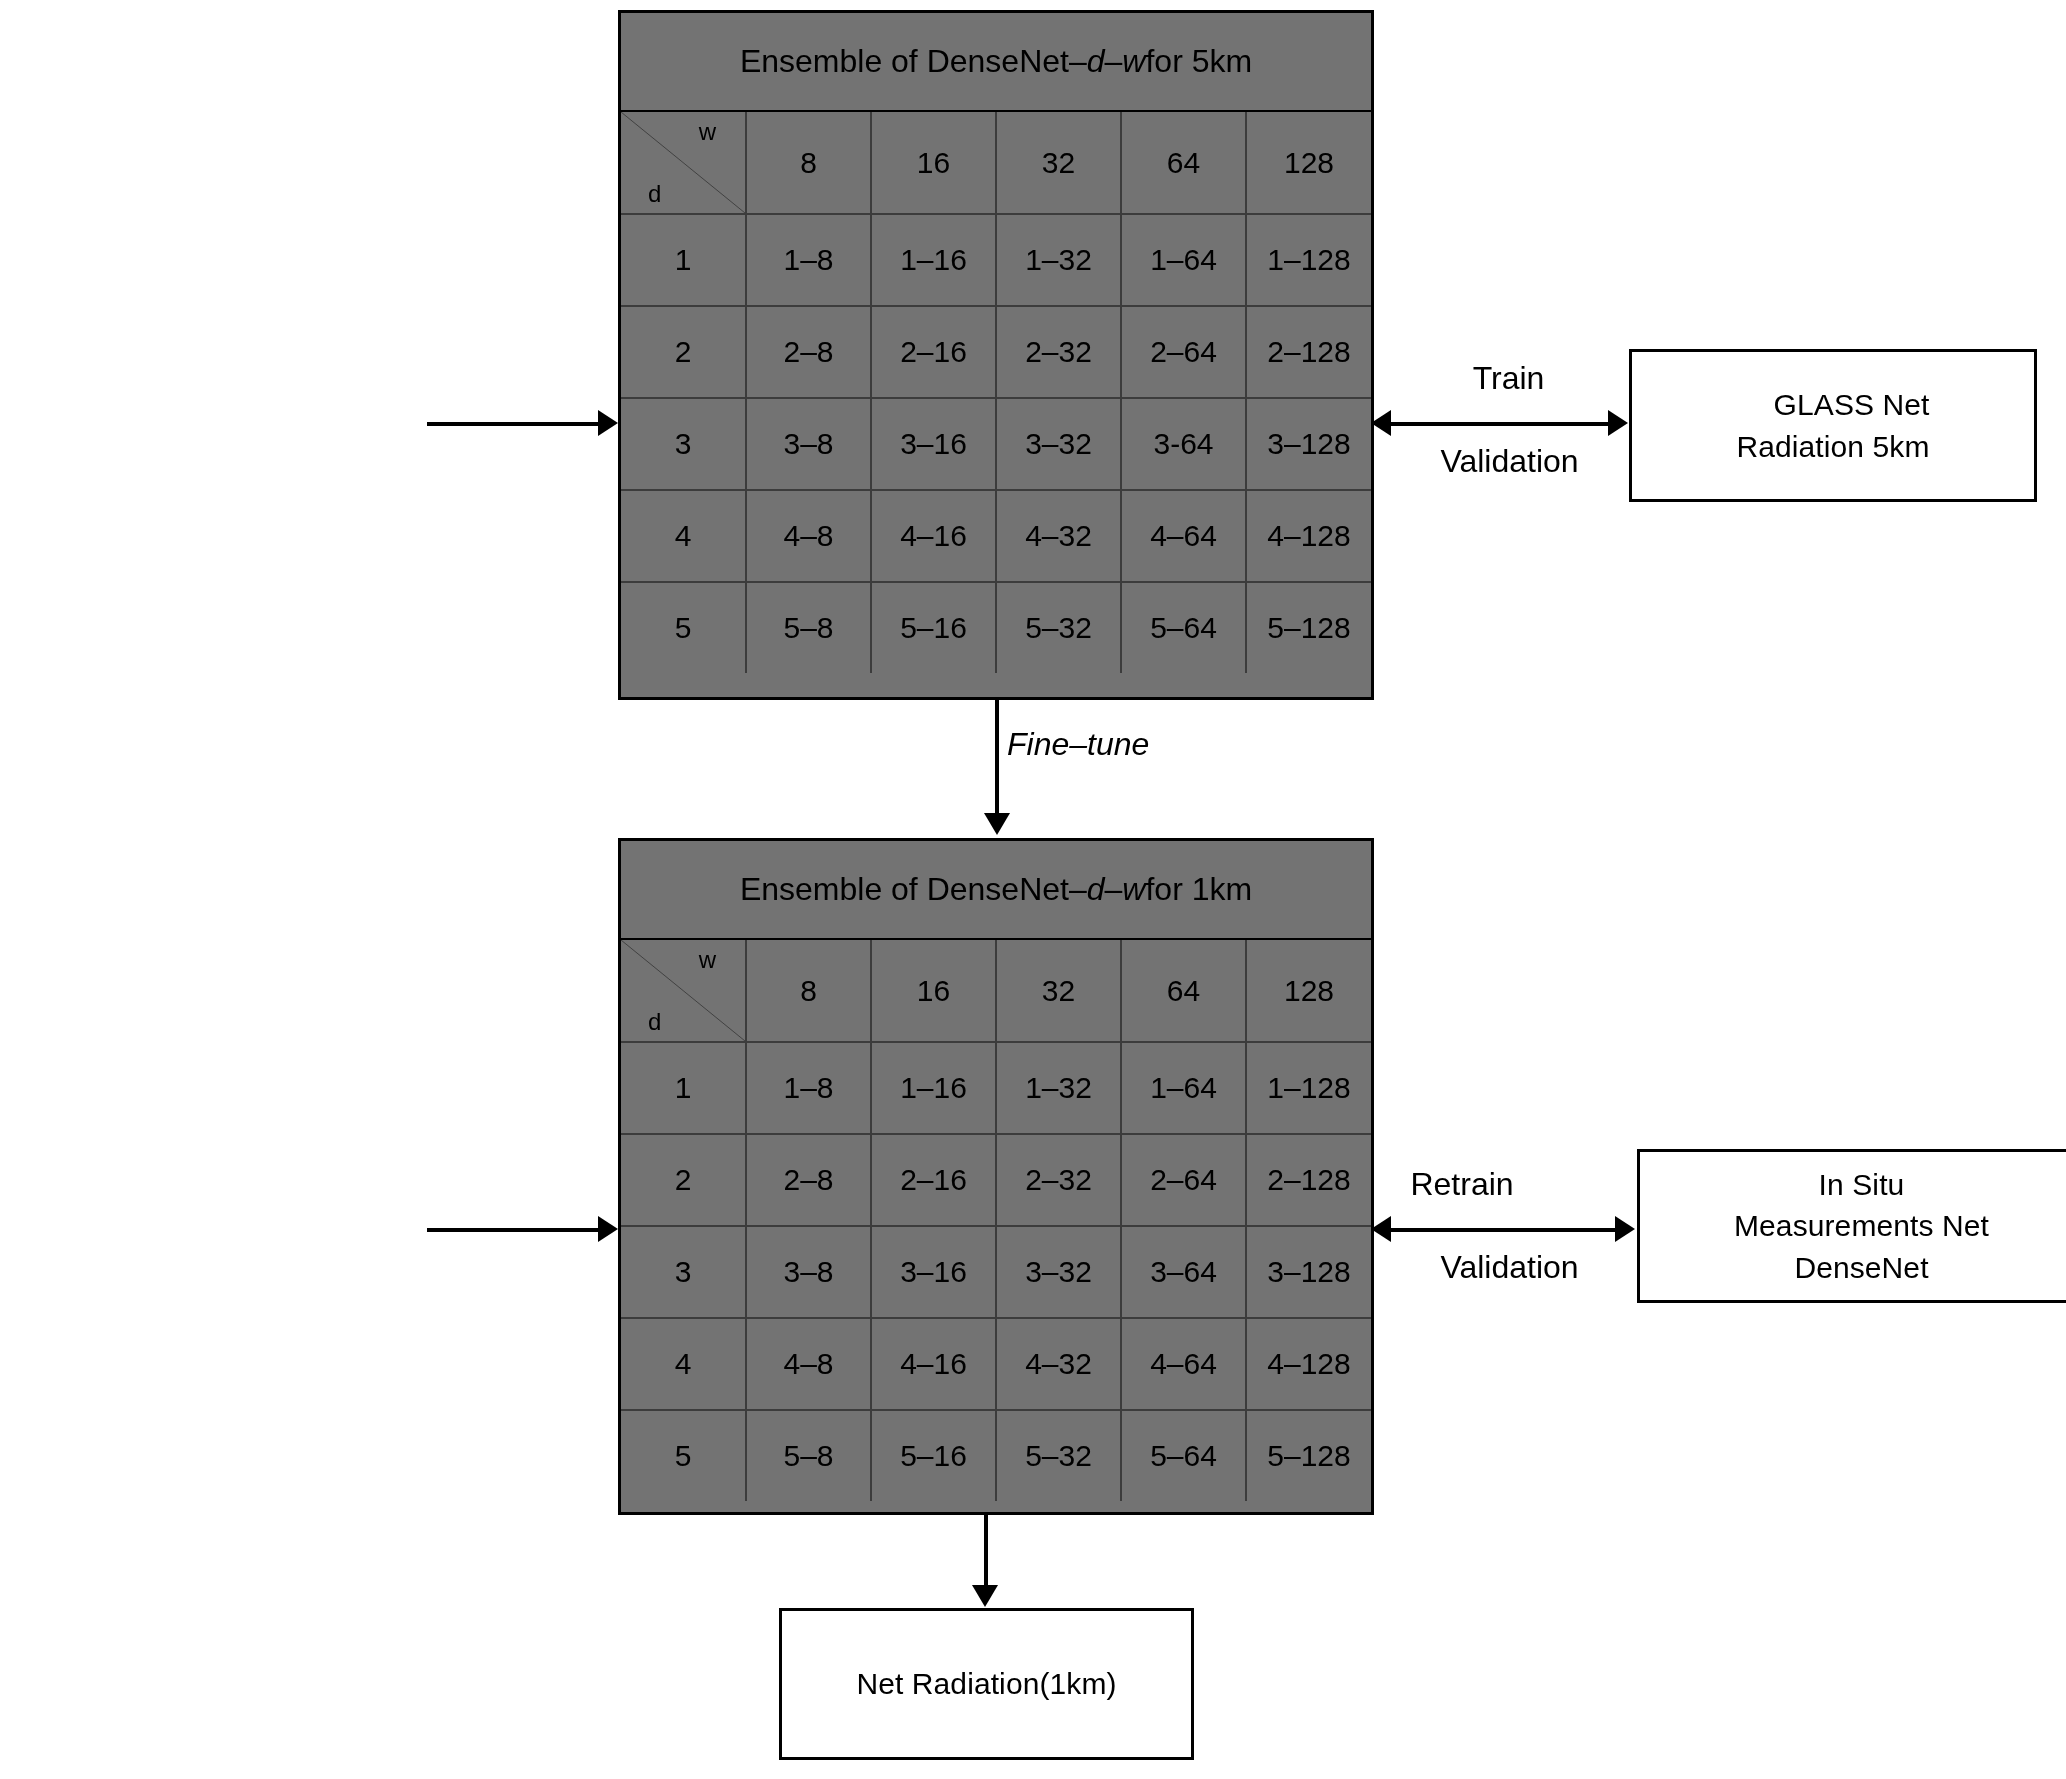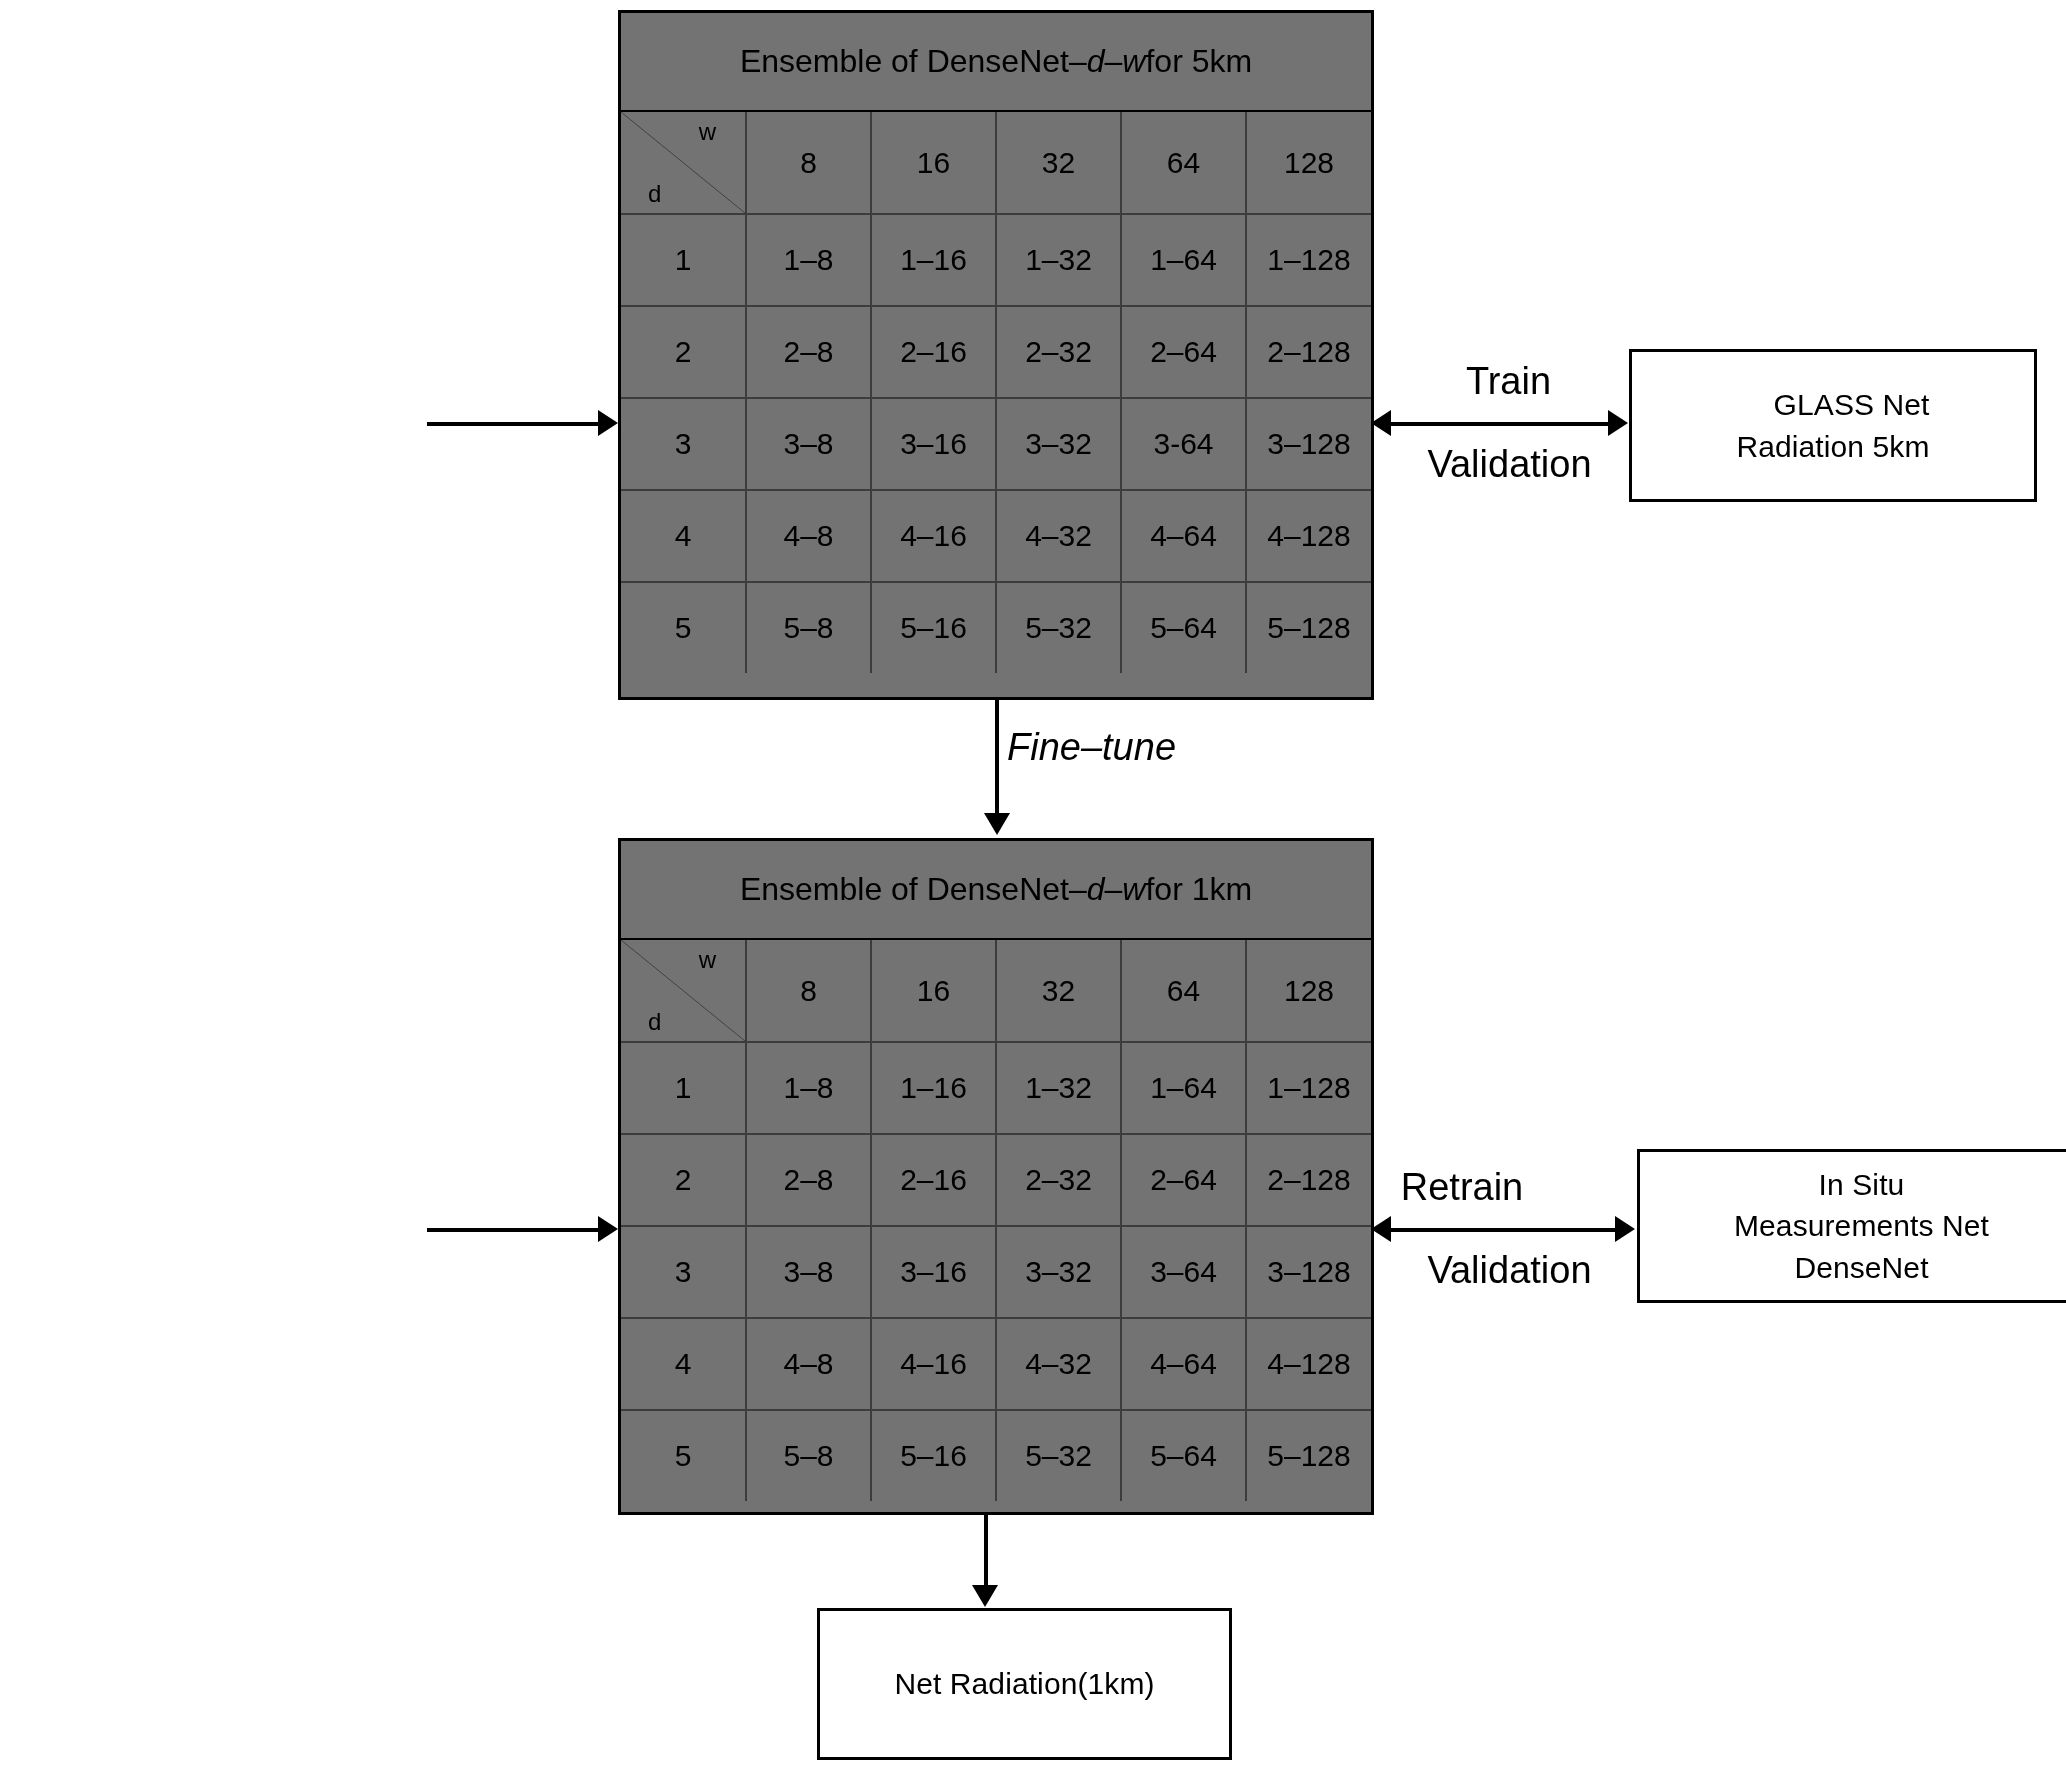--- a/index.html
+++ b/index.html
@@ -85,21 +85,21 @@
     border-right:20.6px solid #000;
   }
   .arrow-d{
     position:absolute;width:0;height:0;
     border-left:13.4px solid transparent;
     border-right:13.4px solid transparent;
     border-top:22.7px solid #000;
   }
   .edge-label{
     position:absolute;
-    font-size:38px;
+    font-size:32px;
     white-space:nowrap;
     text-align:center;
   }
 </style>
 </head>
 <body>
 
 <div class="canvas">
 
   <div class="grid-panel" style="left:618px;top:10.3px;width:756px;height:690px;">
@@ -252,21 +252,21 @@
   </div>
 
   <div class="box" style="left:1637px;top:1149px;width:449px;height:154px;">
     <div>
       <div>In Situ</div>
       <div>Measurements Net</div>
       <div>DenseNet</div>
     </div>
   </div>
 
-  <div class="box" style="left:779px;top:1608px;width:415px;height:152px;margin-left:38px;">
+  <div class="box" style="left:779px;top:1608px;width:415px;height:152px;">
     <span>Net Radiation(1km)</span>
   </div>
 
   <div class="hline" style="left:427px;top:422px;width:175px;"></div>
   <div class="arrow-r" style="left:598px;top:410px;"></div>
 
   <div class="hline" style="left:1390px;top:422px;width:231px;"></div>
   <div class="arrow-l" style="left:1371px;top:410px;"></div>
   <div class="arrow-r" style="left:1608px;top:410px;"></div>
   <div class="edge-label" style="left:1421px;top:360px;width:175px;">Train</div>

